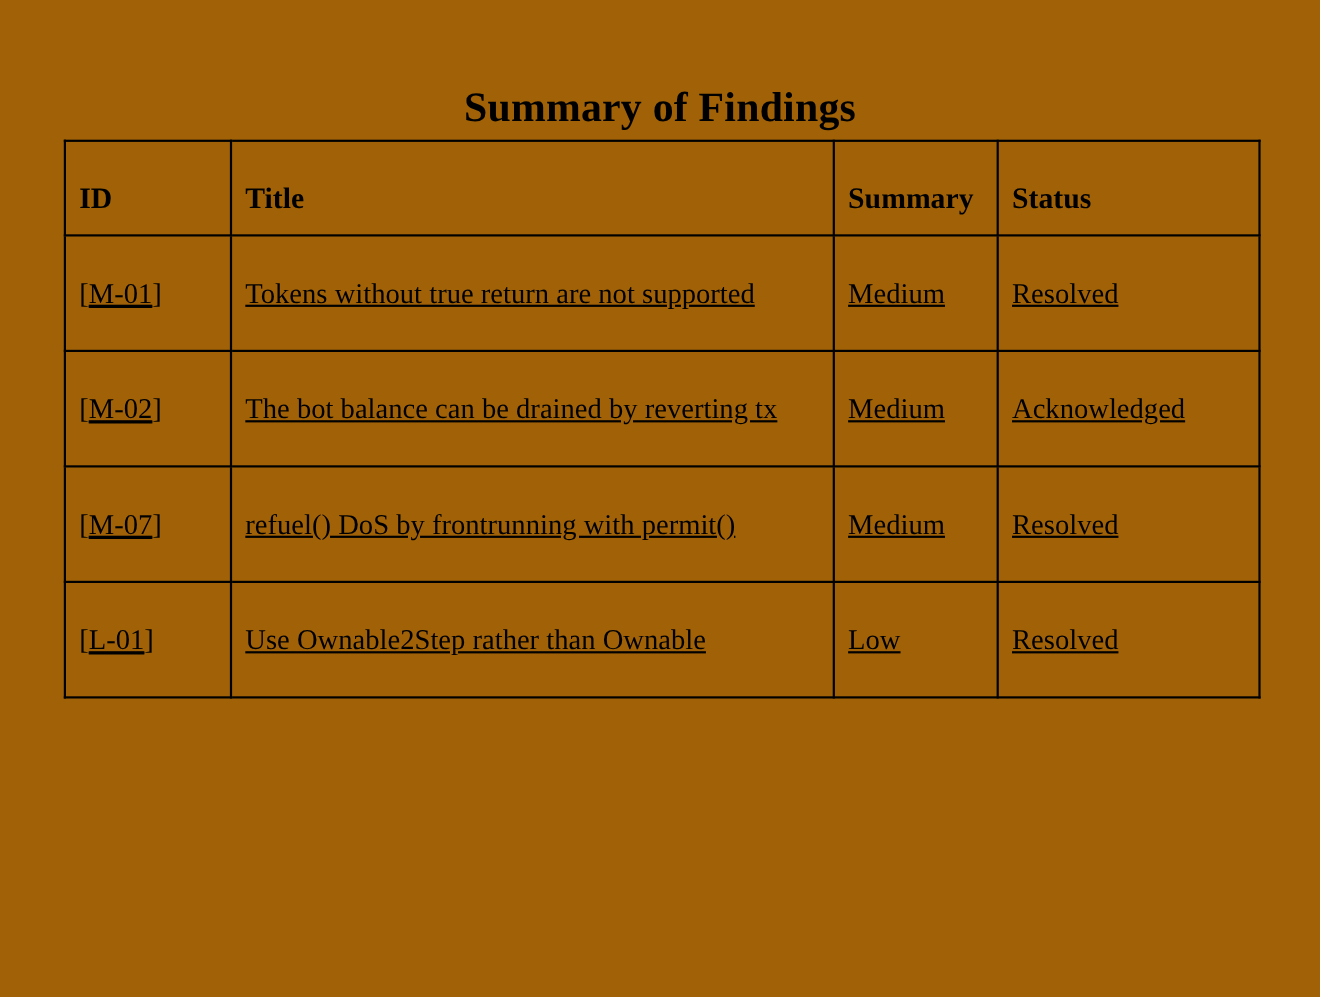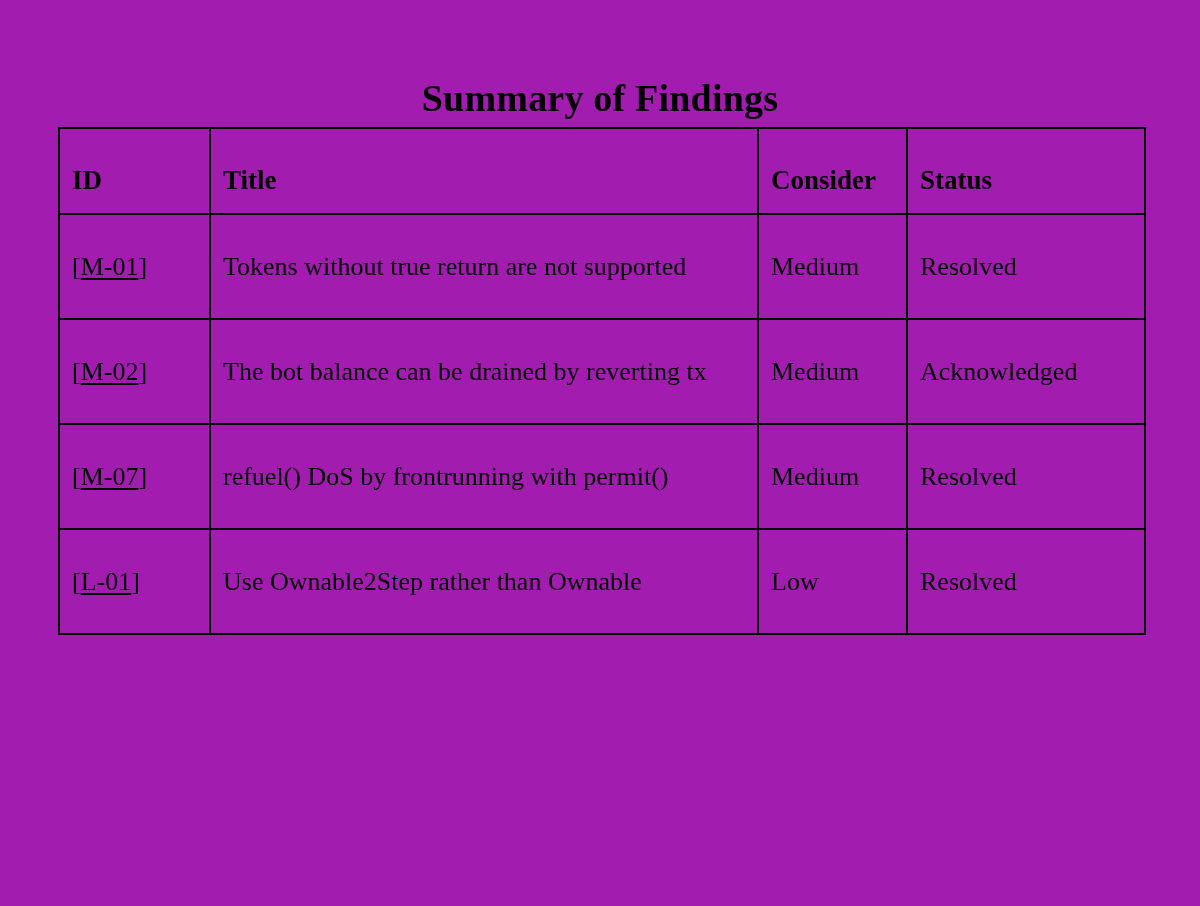--- a/index.html
+++ b/index.html
@@ -11,21 +11,21 @@
     width: 1200px;
     height: 906px;
     font-family: "Liberation Serif", "DejaVu Serif", serif;
     color: #000000;
     overflow: hidden;
   }
   .page {
     position: relative;
     width: 1200px;
     height: 906px;
-    background: #a21caf;
+    background: #a16207;
   }
   .page-title {
     position: absolute;
     top: 52px;
     left: 0;
     width: 1200px;
     text-align: center;
     font-size: 38px;
     font-weight: bold;
     letter-spacing: 0.2px;
@@ -50,20 +50,21 @@
   }
   .findings-table thead th {
     height: 66px;
     font-weight: bold;
     font-size: 27px;
     padding-top: 18px;
   }
   .findings-table tbody td {
     height: 103px;
     font-weight: normal;
+    text-decoration: underline;
   }
   .col-id    { width: 151px; }
   .col-title { width: 548px; }
   .col-sev   { width: 149px; }
   .col-stat  { width: 238px; }
 
   td.cell-id {
     font-size: 26px;
     white-space: nowrap;
   }
@@ -88,21 +89,21 @@
     <colgroup>
       <col class="col-id">
       <col class="col-title">
       <col class="col-sev">
       <col class="col-stat">
     </colgroup>
     <thead>
       <tr>
         <th>ID</th>
         <th>Title</th>
-        <th>Consider</th>
+        <th>Summary</th>
         <th>Status</th>
       </tr>
     </thead>
     <tbody>
 
       <tr>
         <td class="cell-id"><span>[</span><a class="id-link" href="#">M-01</a><span>]</span></td>
         <td class="cell-title">Tokens without true return are not supported</td>
         <td class="cell-sev">Medium</td>
         <td class="cell-stat">Resolved</td>

